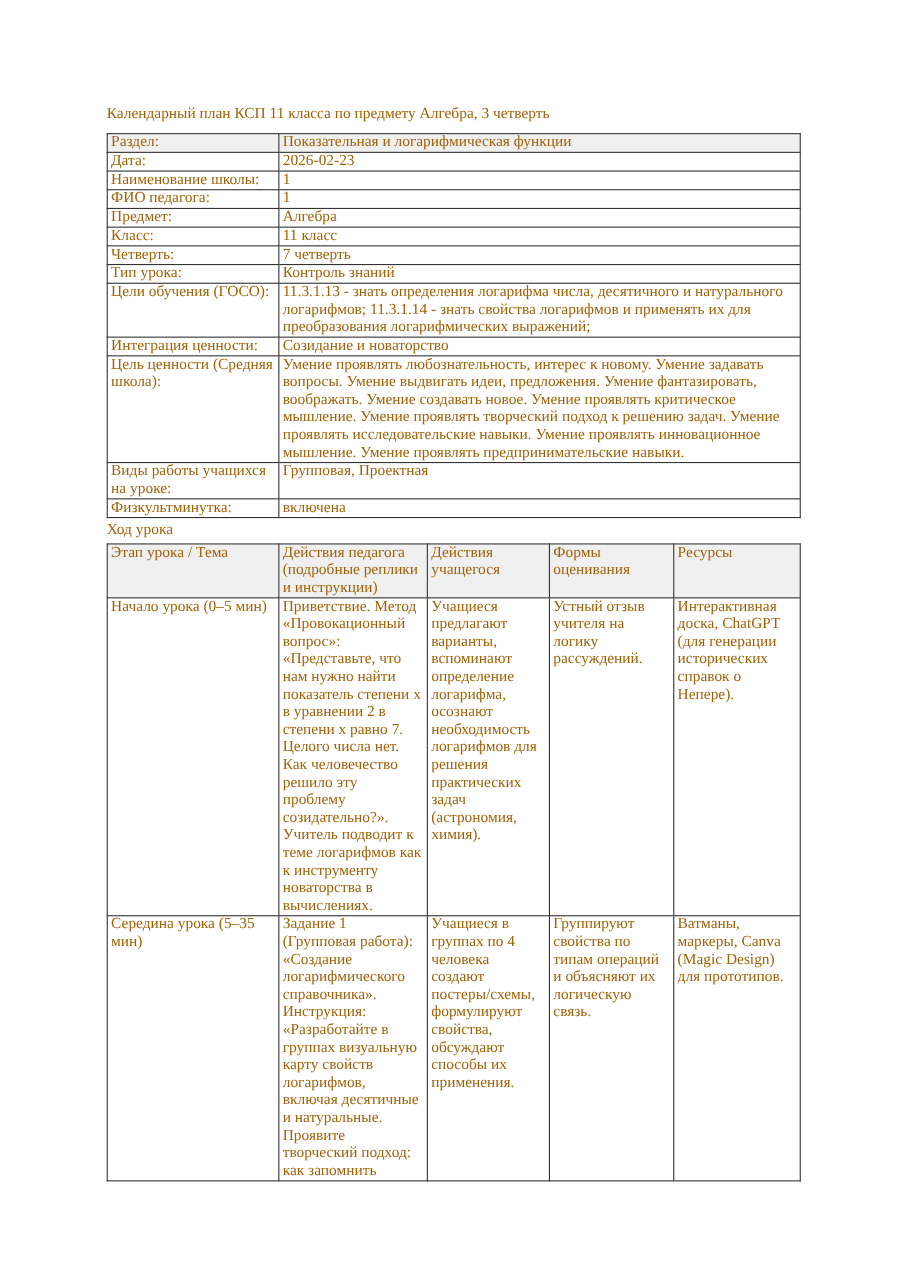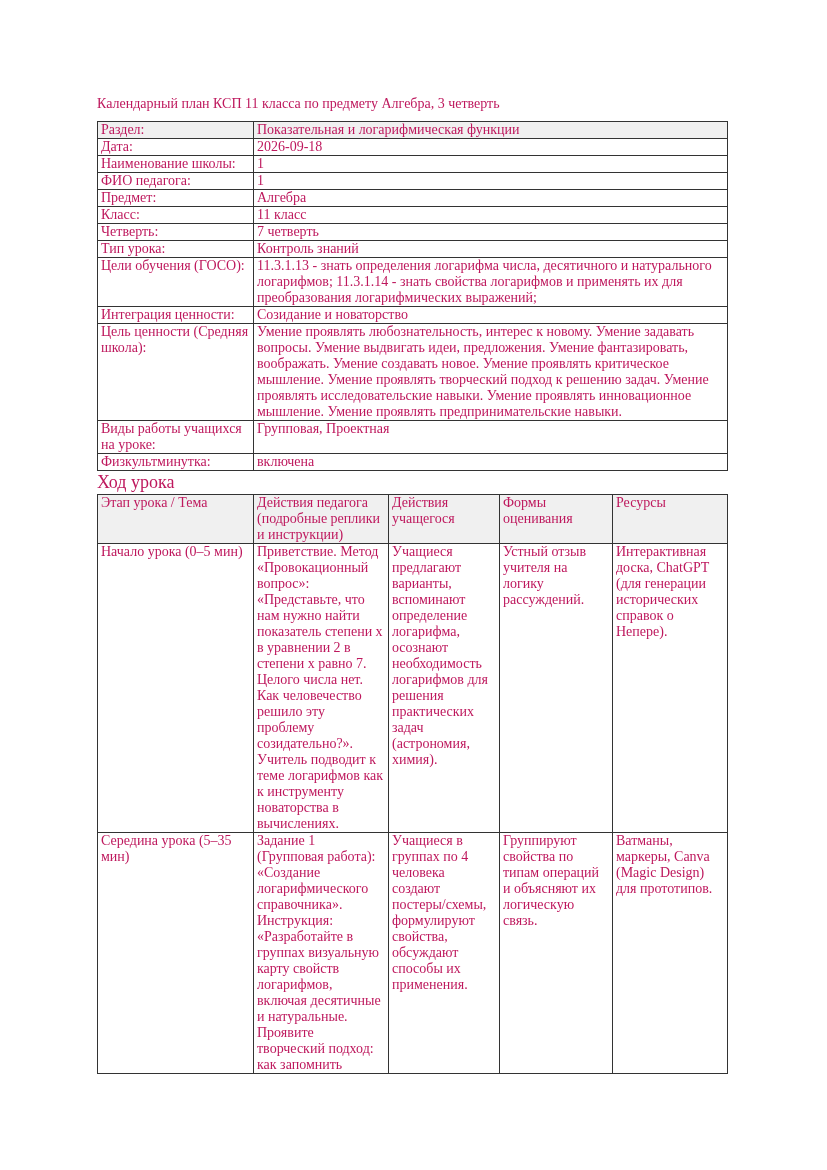--- a/index.html
+++ b/index.html
@@ -8,21 +8,21 @@
     background: #ffffff;
   }
   .page {
     position: relative;
     width: 827px;
     height: 1170px;
     background: #ffffff;
     overflow: hidden;
     font-family: "Liberation Serif", "DejaVu Serif", serif;
     font-size: 14px;
-    color: #be185d;
+    color: #a16207;
     box-sizing: border-box;
   }
   .content {
     padding: 96px 100px 0 97px;
   }
   .doc-title {
     font-size: 14px;
     font-weight: normal;
     line-height: 16px;
     margin: 0 0 9px 0;
@@ -50,21 +50,21 @@
   .info-table col.c-value  { width: 474px; }
   .lesson-table col.c1 { width: 156px; }
   .lesson-table col.c2 { width: 135px; }
   .lesson-table col.c3 { width: 111px; }
   .lesson-table col.c4 { width: 113px; }
   .lesson-table col.c5 { width: 115px; }
   .flow-heading {
     margin: 3px 0 4px 0;
     line-height: 16px;
     font-weight: normal;
-    font-size: 18px;
+    font-size: 14px;
   }
   .clip {
     max-height: 240px;
     overflow: hidden;
   }
 </style>
 </head>
 <body>
 
 <div class="page">
@@ -77,21 +77,21 @@
           <col class="c-label">
           <col class="c-value">
         </colgroup>
       <tbody>
         <tr class="shaded">
           <td>Раздел:</td>
           <td>Показательная и логарифмическая функции</td>
         </tr>
         <tr>
           <td>Дата:</td>
-          <td>2026-09-18</td>
+          <td>2026-02-23</td>
         </tr>
         <tr>
           <td>Наименование школы:</td>
           <td>1</td>
         </tr>
         <tr>
           <td>ФИО педагога:</td>
           <td>1</td>
         </tr>
         <tr>

